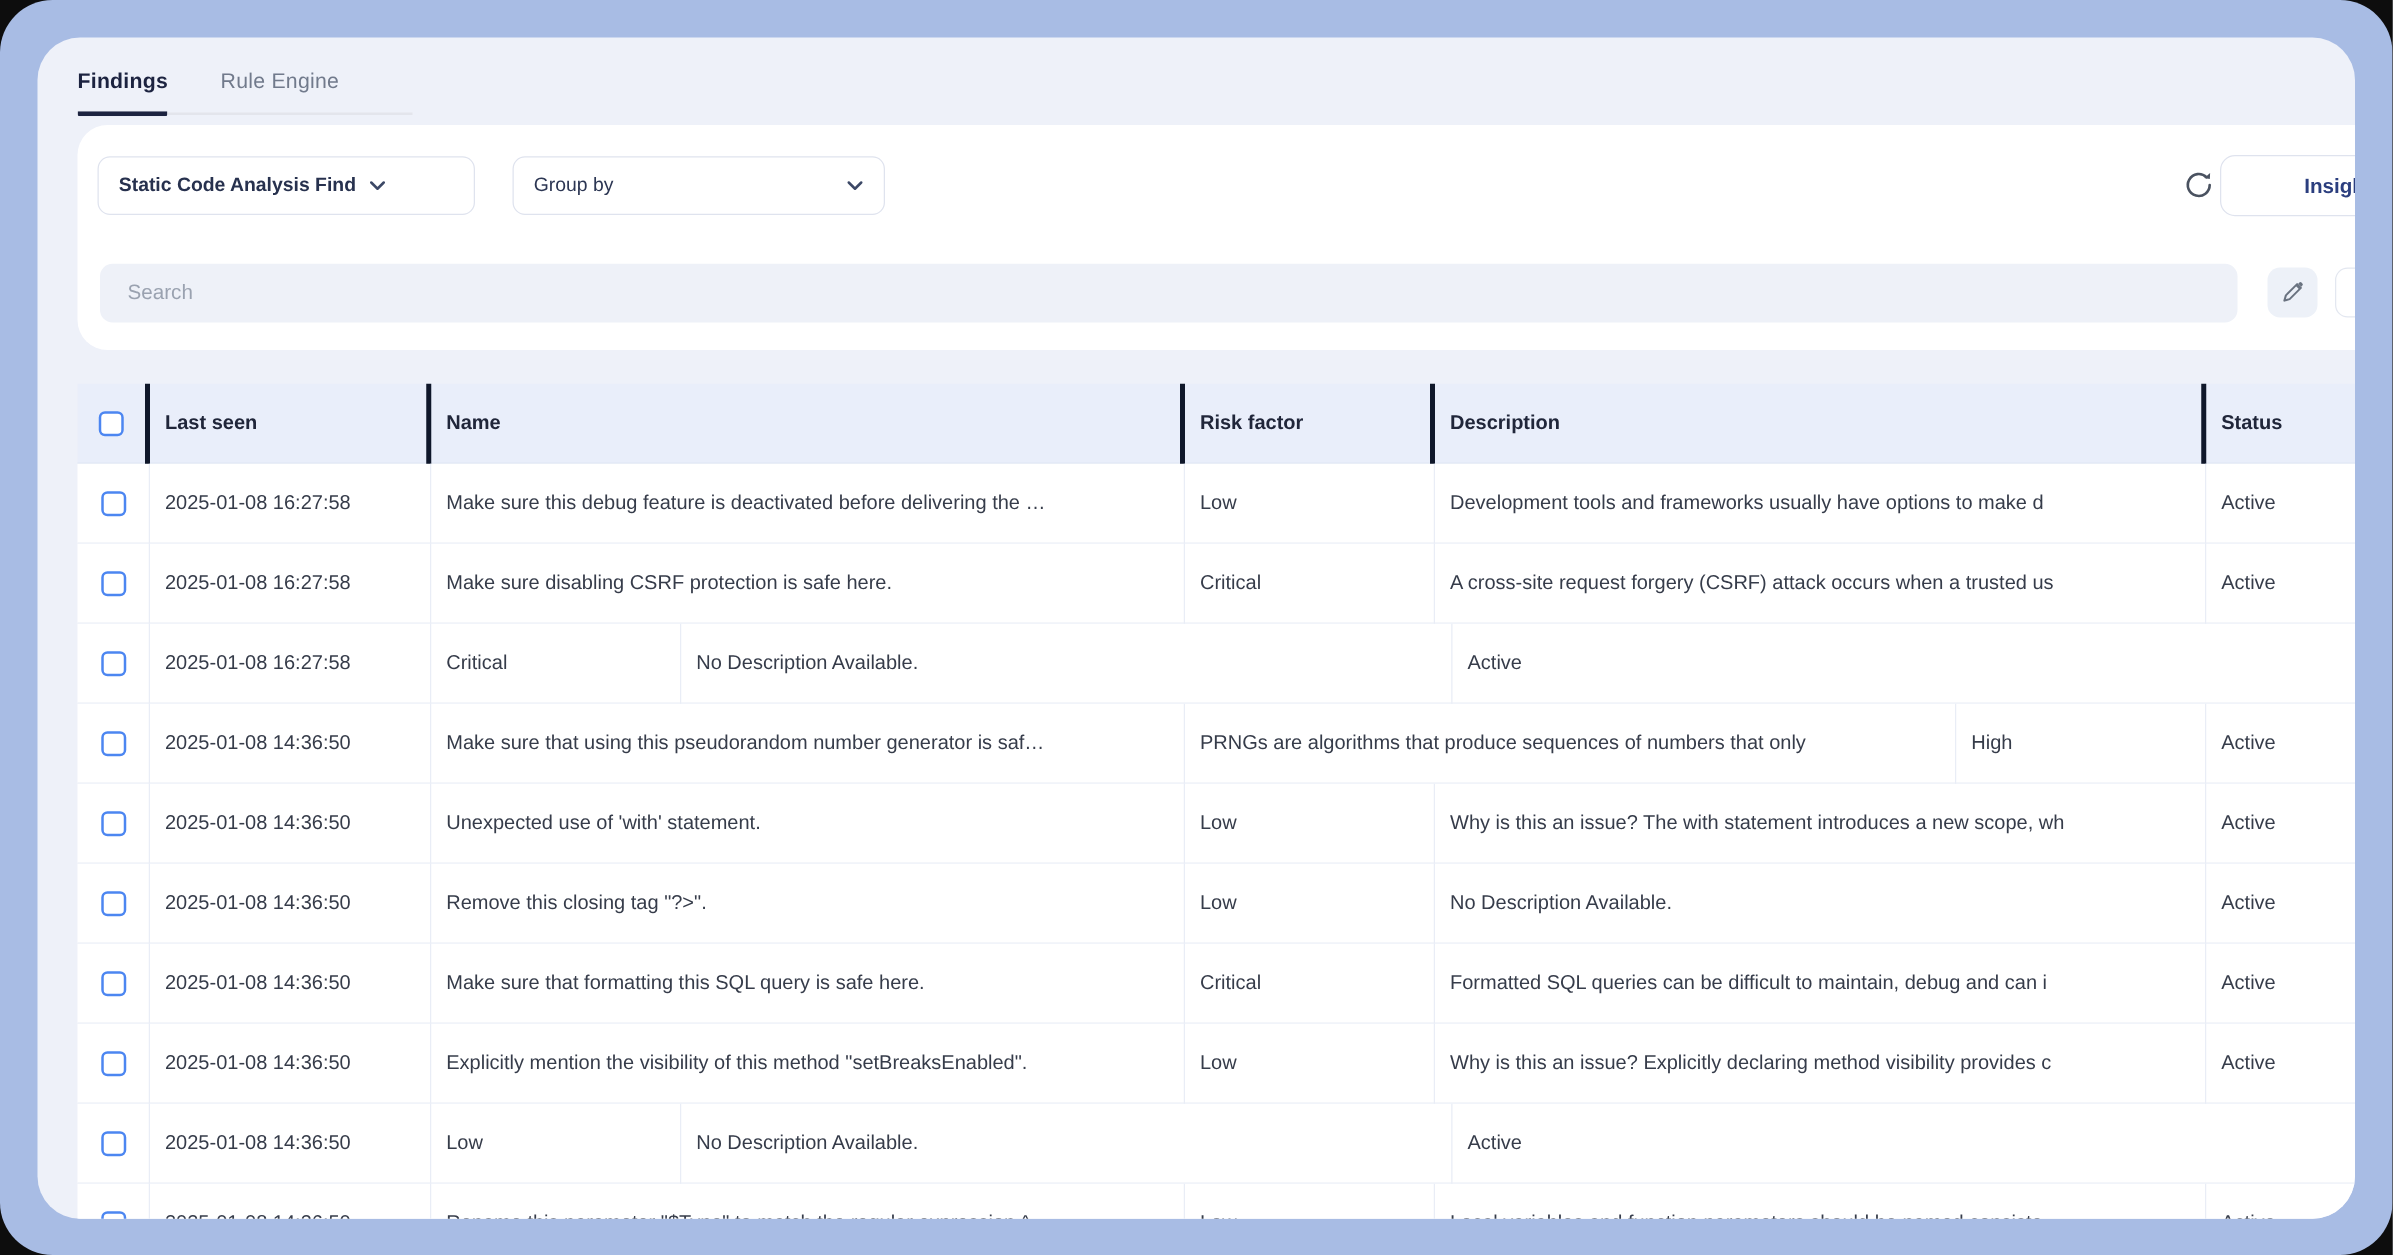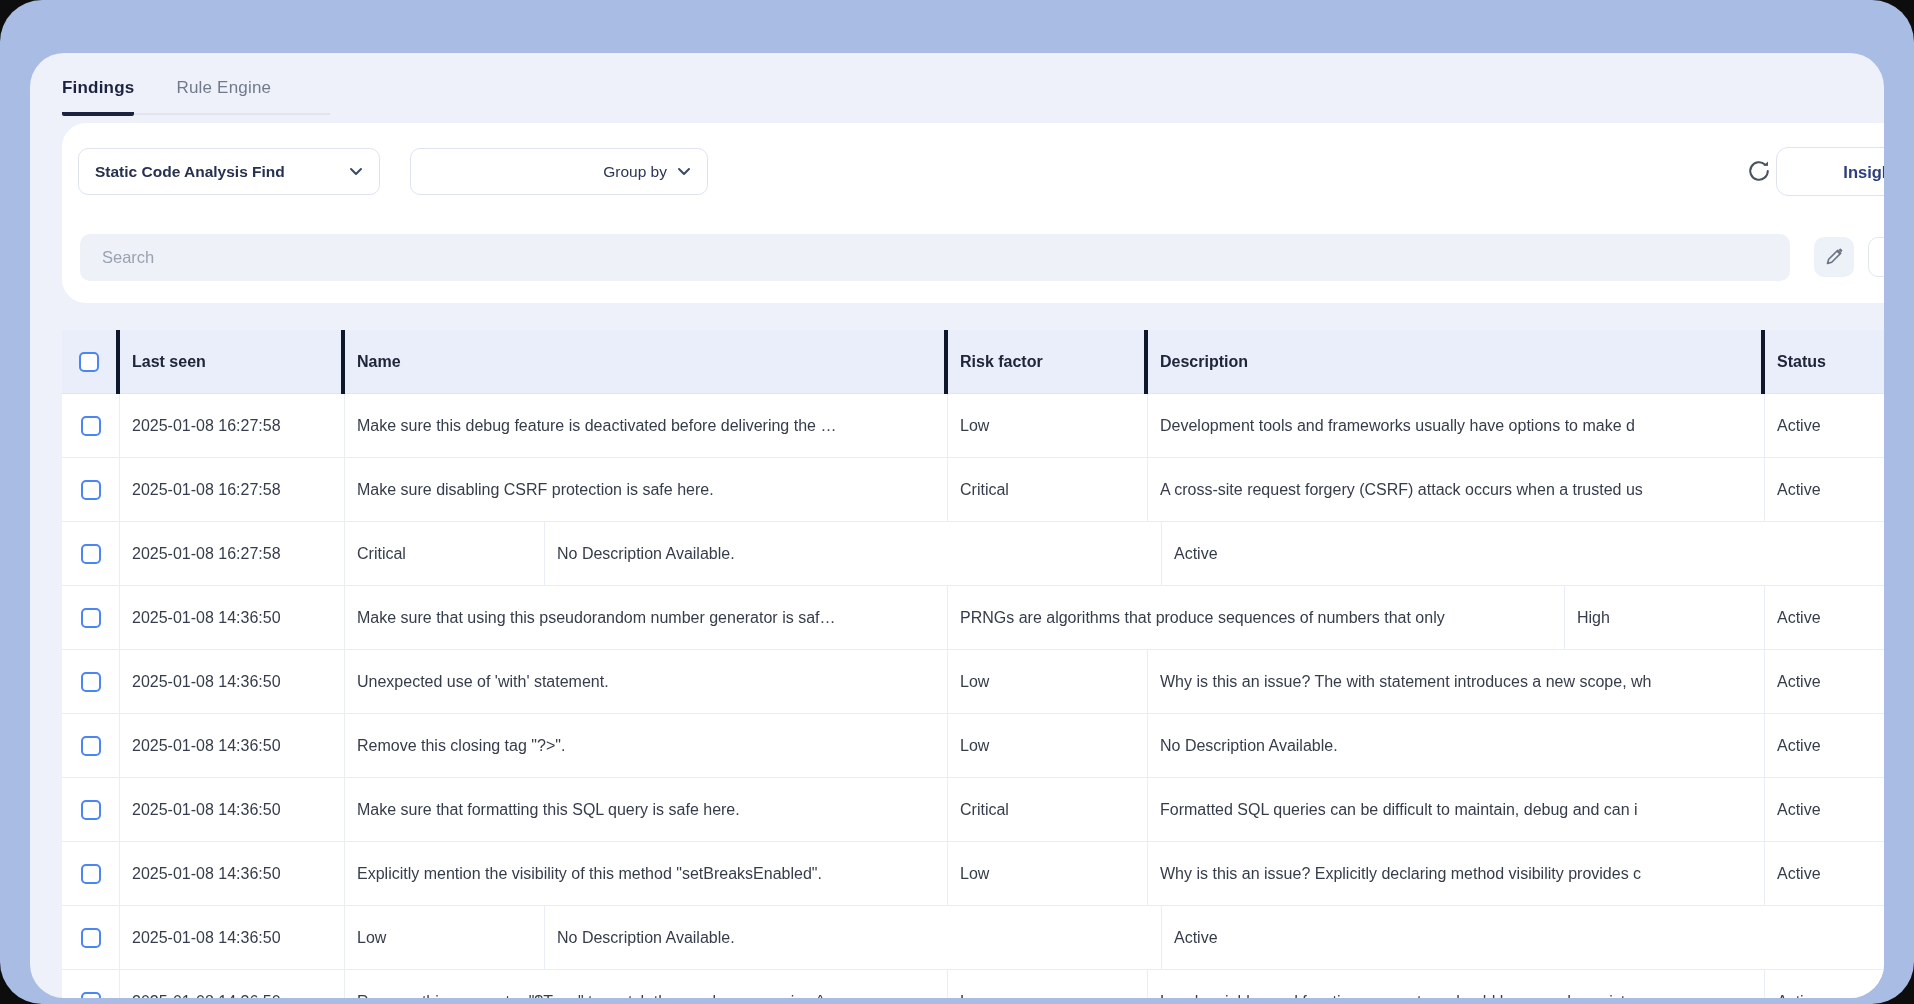--- a/index.html
+++ b/index.html
@@ -1,31 +1,31 @@
 <!DOCTYPE html>
 <html><head>
 <meta charset="utf-8">
 <style>
   * { margin:0; padding:0; box-sizing:border-box; }
   html,body { width:1914px; height:1004px; background:#0d0d0d; font-family:"Liberation Sans","DejaVu Sans",sans-serif; overflow:hidden; }
   .stage { position:relative; width:1914px; height:1004px; }
   .frame { position:absolute; inset:0; background:#a8bce4; border-radius:42px; }
-  .card { position:absolute; left:30px; top:30px; width:1854px; height:945px; background:#eef1f9; border-radius:34px; overflow:hidden;margin-top:23px; }
+  .card { position:absolute; left:30px; top:30px; width:1854px; height:945px; background:#eef1f9; border-radius:34px; overflow:hidden; }
 
   
   .tabbar { position:absolute; left:32px; top:25px; display:flex; gap:42px; border-bottom:2px solid #e3e5ec; width:268px; }
   .tab { padding-bottom:14px; font-size:17px; color:#717a8c; cursor:pointer; border-bottom:4px solid transparent; margin-bottom:-3px; letter-spacing:.2px; }
   .tab.active { color:#1c2340; font-weight:bold; border-bottom-color:#1c2340; border-radius:2px; }
 
   
   .panel { position:absolute; left:32px; top:70px; width:1822px; height:180px; background:#ffffff; border-radius:24px 0 0 24px; }
   .dropdown { position:absolute; height:47px; background:#fff; border:1px solid #dfe3ee; border-radius:10px; display:flex; align-items:center; padding:0 16px; cursor:pointer; }
-  .dd-type { left:16px; top:25px; width:302px; justify-content:space-between; }
+  .dd-type { left:16px; top:25px; width:302px; }
   .dd-type .dd-label { font-weight:bold; color:#27314e; font-size:15.5px; }
-  .dd-group { left:348px; top:25px; width:298px; justify-content:flex-end; }
+  .dd-group { left:348px; top:25px; width:298px; justify-content:space-between; }
   .dd-group .dd-label { color:#2c3653; font-size:15.5px; font-weight:500; }
   .chev { width:14px; height:9px; flex:0 0 auto; margin-left:10px; }
   .chev polyline { fill:none; stroke:#3c4866; stroke-width:2; stroke-linecap:round; stroke-linejoin:round; }
 
   .refresh-btn { position:absolute; left:1683px; top:32px; width:32px; height:32px; border:none; background:transparent; cursor:pointer; }
   .insights-btn { position:absolute; left:1714px; top:24px; width:170px; height:49px; background:#fff; border:1.5px solid #dfe3ee; border-radius:12px; font-size:16.5px; font-weight:bold; color:#2b3e7e; text-align:center; line-height:46px; cursor:pointer; font-family:inherit; padding-left:28px; }
 
   .search { position:absolute; left:18px; top:111px; width:1710px; height:47px; background:#eef1f8; border:none; border-radius:10px; padding:12px 22px; font-size:16.5px; color:#4d7c0f; font-family:inherit; outline:none; }
   .search::placeholder { color:#9aa2b0; }
 

